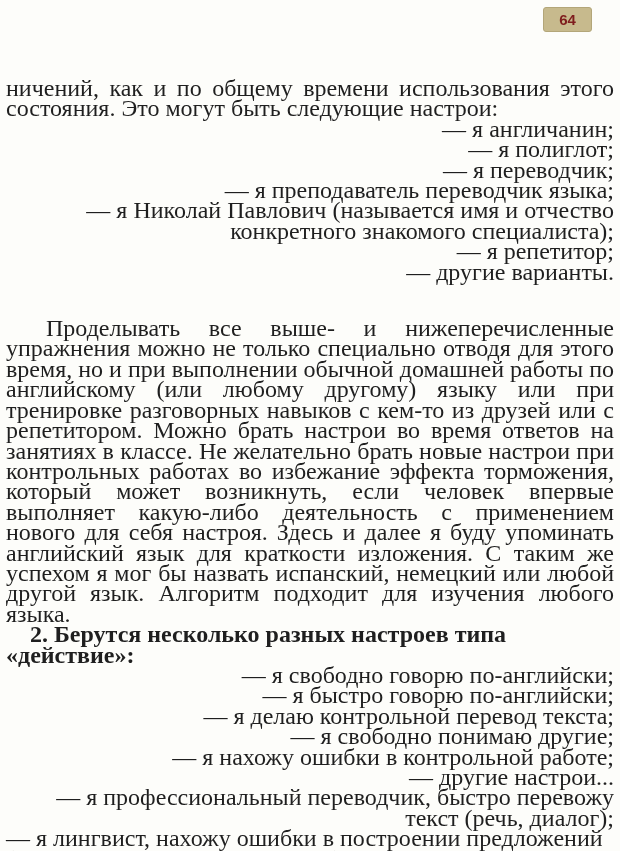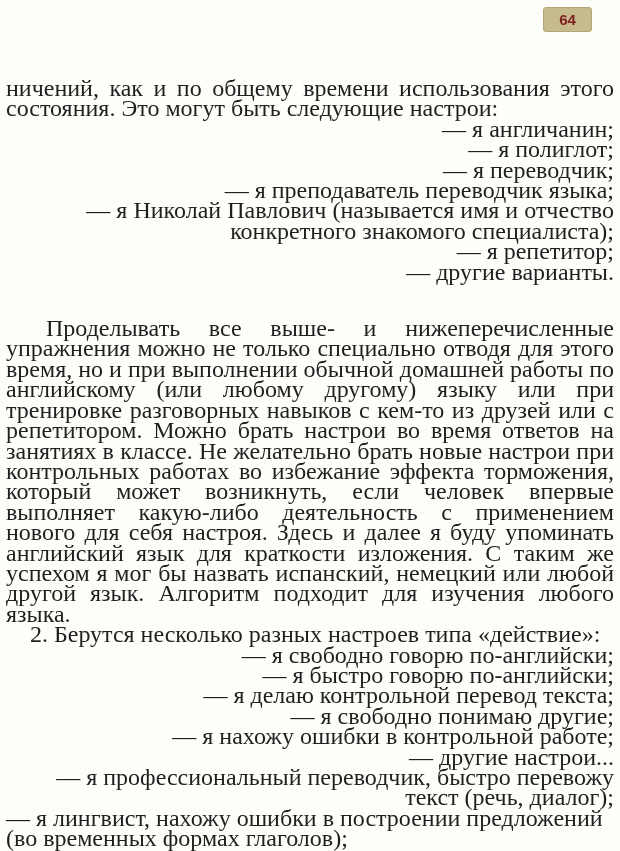--- a/index.html
+++ b/index.html
@@ -33,21 +33,21 @@
     font-size: 15px;
     color: #7f1d1d;
   }
   .text-block {
     font-size: 24px;
     line-height: 20.4px;
   }
   .block { margin: 0; }
   .continuation { text-align: justify; text-indent: 0; }
   .paragraph { text-align: justify; text-indent: 40px; margin-top: 36px; }
-  .numbered { text-align: left; text-indent: 24px; }
+  .numbered { text-align: left; text-indent: 24px; font-weight: bold; }
   .item { text-align: right; text-indent: 44px; }
   .item-flush { text-align: left; text-indent: 0; }
 </style>
 </head>
 <body>
 
 <div class="page">
   <div class="page-number-box">
     <span>64</span>
   </div>

